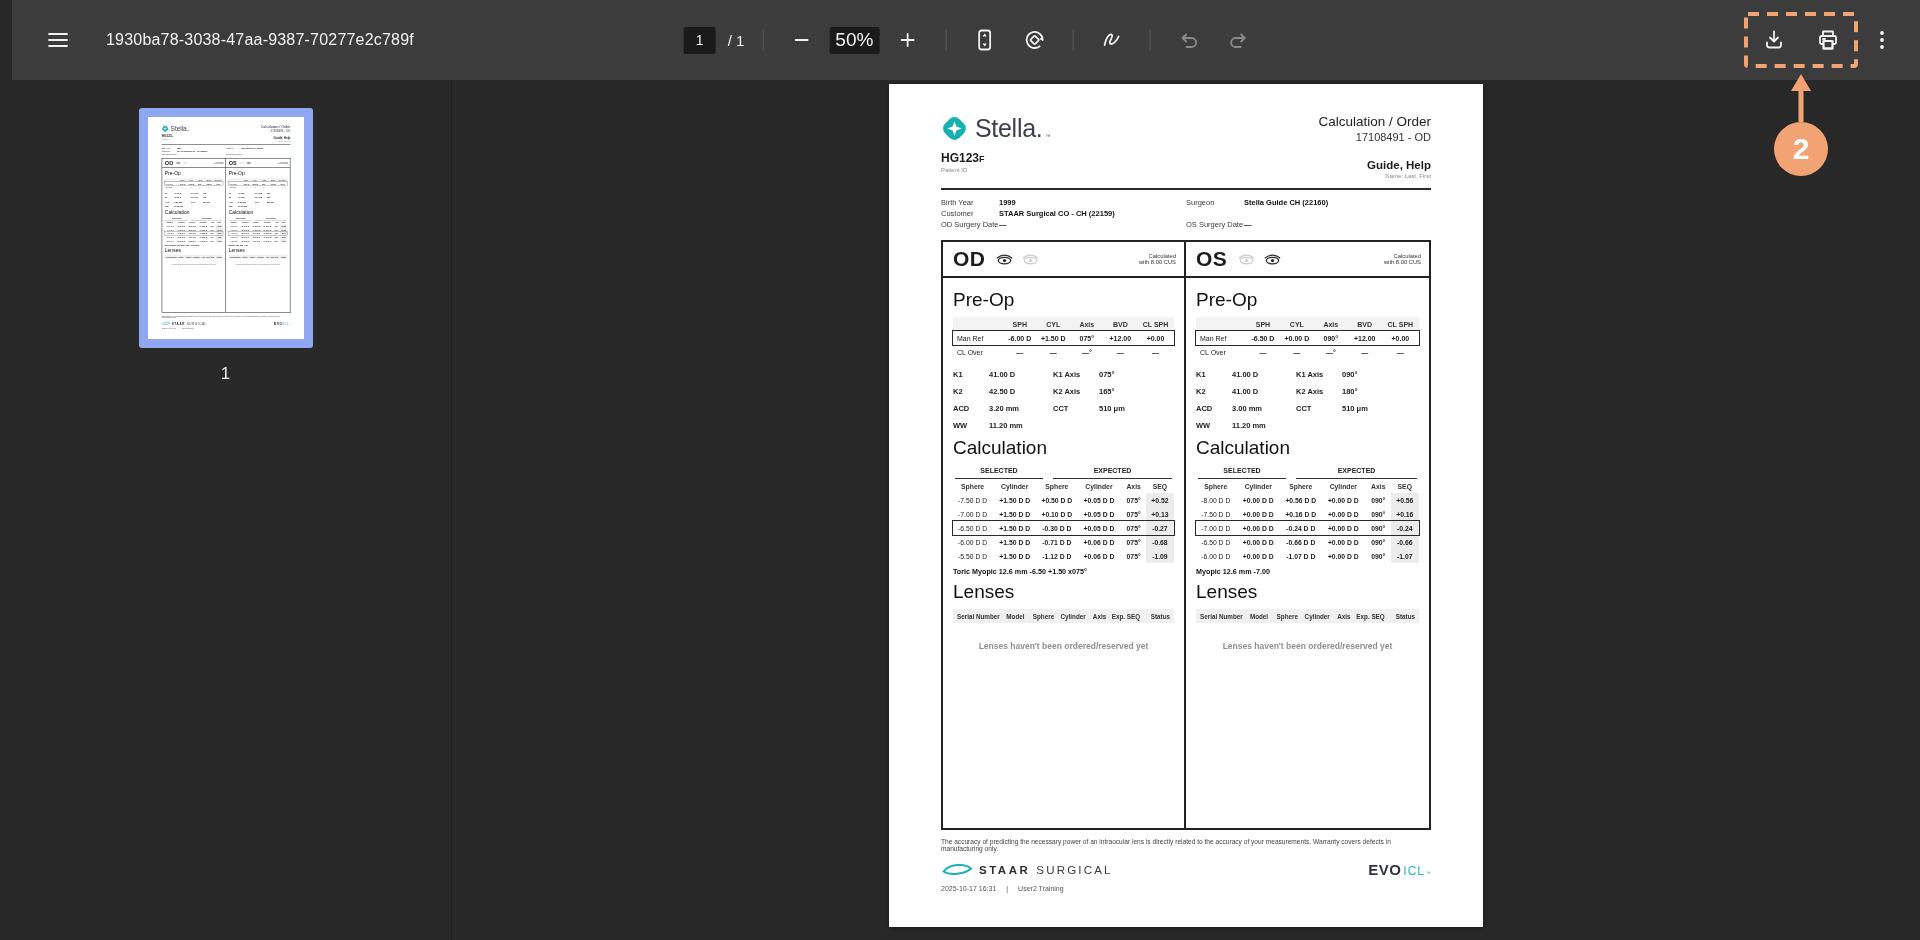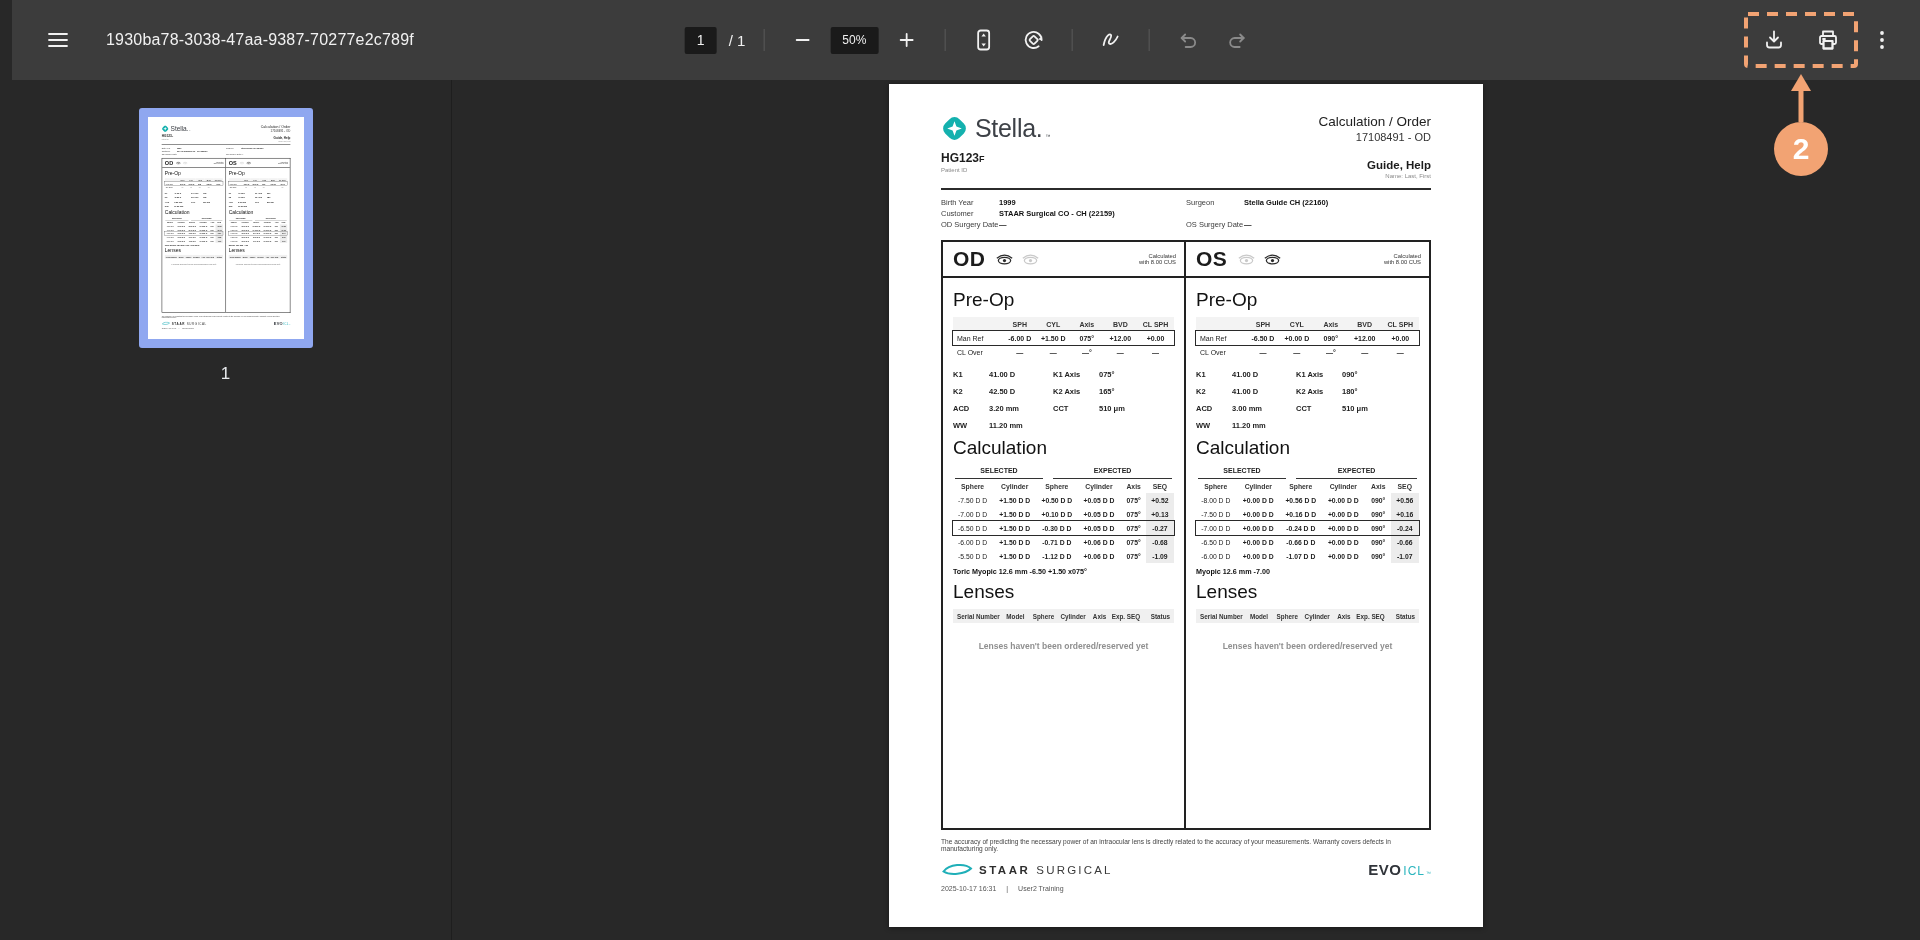--- a/index.html
+++ b/index.html
@@ -15,21 +15,21 @@
   .icon-btn svg { stroke:#f1f1f1; fill:none; stroke-width:1.8; stroke-linecap:round; stroke-linejoin:round; }
   .icon-btn.dim svg { stroke:#8a8a8a; }
   .doc-title { margin-left:26px; font-size:16px; font-weight:500; letter-spacing:.2px; }
   .tb-center { position:absolute; left:50%; top:0; height:80px; transform:translateX(-50%);
                display:flex; align-items:center; gap:6px; }
   .page-input { width:32px; height:27px; background:#1a1a1a; border:none; border-radius:2px;
                 color:#f1f1f1; text-align:center; font-size:14px; font-family:inherit; }
   .page-count { font-size:15px; margin:0 2px 0 6px; }
   .tb-divider { width:1px; height:22px; background:#5a5a5a; margin:0 10px; }
   .zoom-box { min-width:48px; height:27px; background:#1a1a1a; border-radius:2px; color:#f1f1f1;
-              display:flex; align-items:center; justify-content:center; font-size:12px; padding:0 6px; }
+              display:flex; align-items:center; justify-content:center; font-size:19px; padding:0 6px; }
   .tb-right { margin-left:auto; display:flex; align-items:center; padding-right:28px; gap:10px; }
 
   
   .highlight-wrap { position:relative; display:flex; gap:10px; }
   .hl-rect { position:absolute; left:-10px; top:-10px; pointer-events:none; overflow:visible; }
   .hl-arrow { position:absolute; top:52px; left:50%; transform:translateX(-50%); overflow:visible;
               pointer-events:none; }
   .hl-arrow text { font-family:"Liberation Sans",sans-serif; font-weight:bold; font-size:30px; fill:#fff; }
 
   

